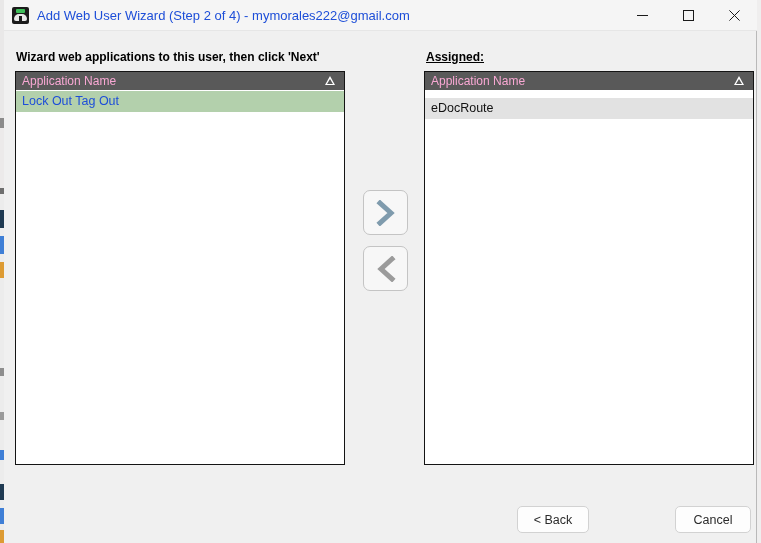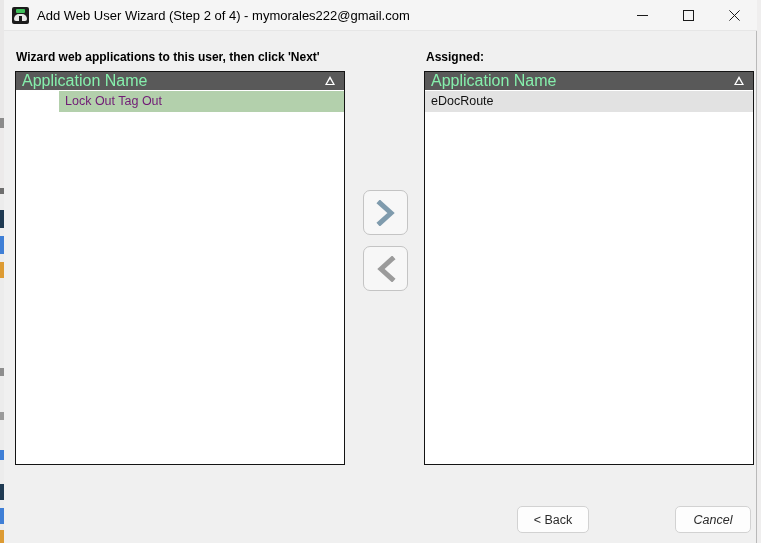--- a/index.html
+++ b/index.html
@@ -81,21 +81,21 @@
     left: 7px; top: 9px;
     width: 3px; height: 5px;
     background: #1b1b1b;
   }
   .title-text {
     position: absolute;
     left: 33px; top: 0;
     height: 31px;
     line-height: 31px;
     font-size: 13px;
-    color: #000000;
+    color: #1d4ed8;
     white-space: nowrap;
   }
   .winbtns {
     position: absolute;
     right: 0; top: 0;
     height: 31px;
     display: flex;
   }
   .winbtn {
     width: 46px;
@@ -109,21 +109,21 @@
 
   
   .heading {
     position: absolute;
     font-size: 12px;
     font-weight: bold;
     color: #000000;
     white-space: nowrap;
   }
   #left-heading { left: 12px; top: 50px; }
-  #right-heading { left: 422px; top: 50px; }
+  #right-heading { left: 422px; top: 50px; text-decoration: underline; }
 
   
   .listpanel {
     position: absolute;
     background: #ffffff;
     border: 1px solid #141414;
     box-sizing: border-box;
     overflow: hidden;
   }
   #left-panel  { left: 11px;  top: 71px; width: 330px; height: 394px; }
@@ -133,22 +133,22 @@
     position: relative;
     height: 19px;
     background: #595959;
     border-bottom: 1px solid #ffffff;
     box-sizing: border-box;
     display: flex;
     align-items: center;
   }
   .list-header .hdr-label {
     margin-left: 6px;
-    font-size: 16px;
-    color: #86efac;
+    font-size: 12px;
+    color: #f9a8d4;
     white-space: nowrap;
   }
   .sort-tri {
     position: absolute;
     right: 9px;
     top: 4px;
     width: 0; height: 0;
     border-left: 5px solid transparent;
     border-right: 5px solid transparent;
     border-bottom: 9px solid #ffffff;
@@ -165,22 +165,22 @@
 
   .row {
     height: 21px;
     line-height: 21px;
     padding-left: 6px;
     font-size: 12.5px;
     color: #111111;
     white-space: nowrap;
     box-sizing: border-box;
   }
-  .row.selected { background: #b3d0ac; color: #701a75; margin-left: 43px; }
-  .row.alt      { background: #e2e2e2; }
+  .row.selected { background: #b3d0ac; color: #1d4ed8; }
+  .row.alt      { background: #e2e2e2; margin-top: 7px; }
   .row.plain    { background: #ffffff; }
 
   
   .xfer {
     position: absolute;
     width: 45px;
     height: 45px;
     background: #f7f7f7;
     border: 1px solid #c4c4c4;
     border-radius: 7px;
@@ -202,21 +202,21 @@
     border-radius: 5px;
     box-sizing: border-box;
     font-family: "Liberation Sans", sans-serif;
     font-size: 12.5px;
     color: #2b2b2b;
     cursor: default;
     padding: 0;
   }
   #btn-back   { left: 513px; top: 506px; width: 72px; }
   #btn-next   { left: 589px; top: 506px; width: 74px; }
-  #btn-cancel { left: 671px; top: 506px; width: 76px; font-style: italic; }
+  #btn-cancel { left: 671px; top: 506px; width: 76px; }
 </style>
 </head>
 <body>
 
 <div id="root">
 
   <div class="bg-strip" id="bg-strip">
       <div class="bg-seg" style="top: 0px; height: 118px; background: rgb(233, 232, 232);"></div>
       <div class="bg-seg" style="top: 118px; height: 10px; background: rgb(139, 139, 139);"></div>
       <div class="bg-seg" style="top: 128px; height: 60px; background: rgb(236, 234, 234);"></div>

